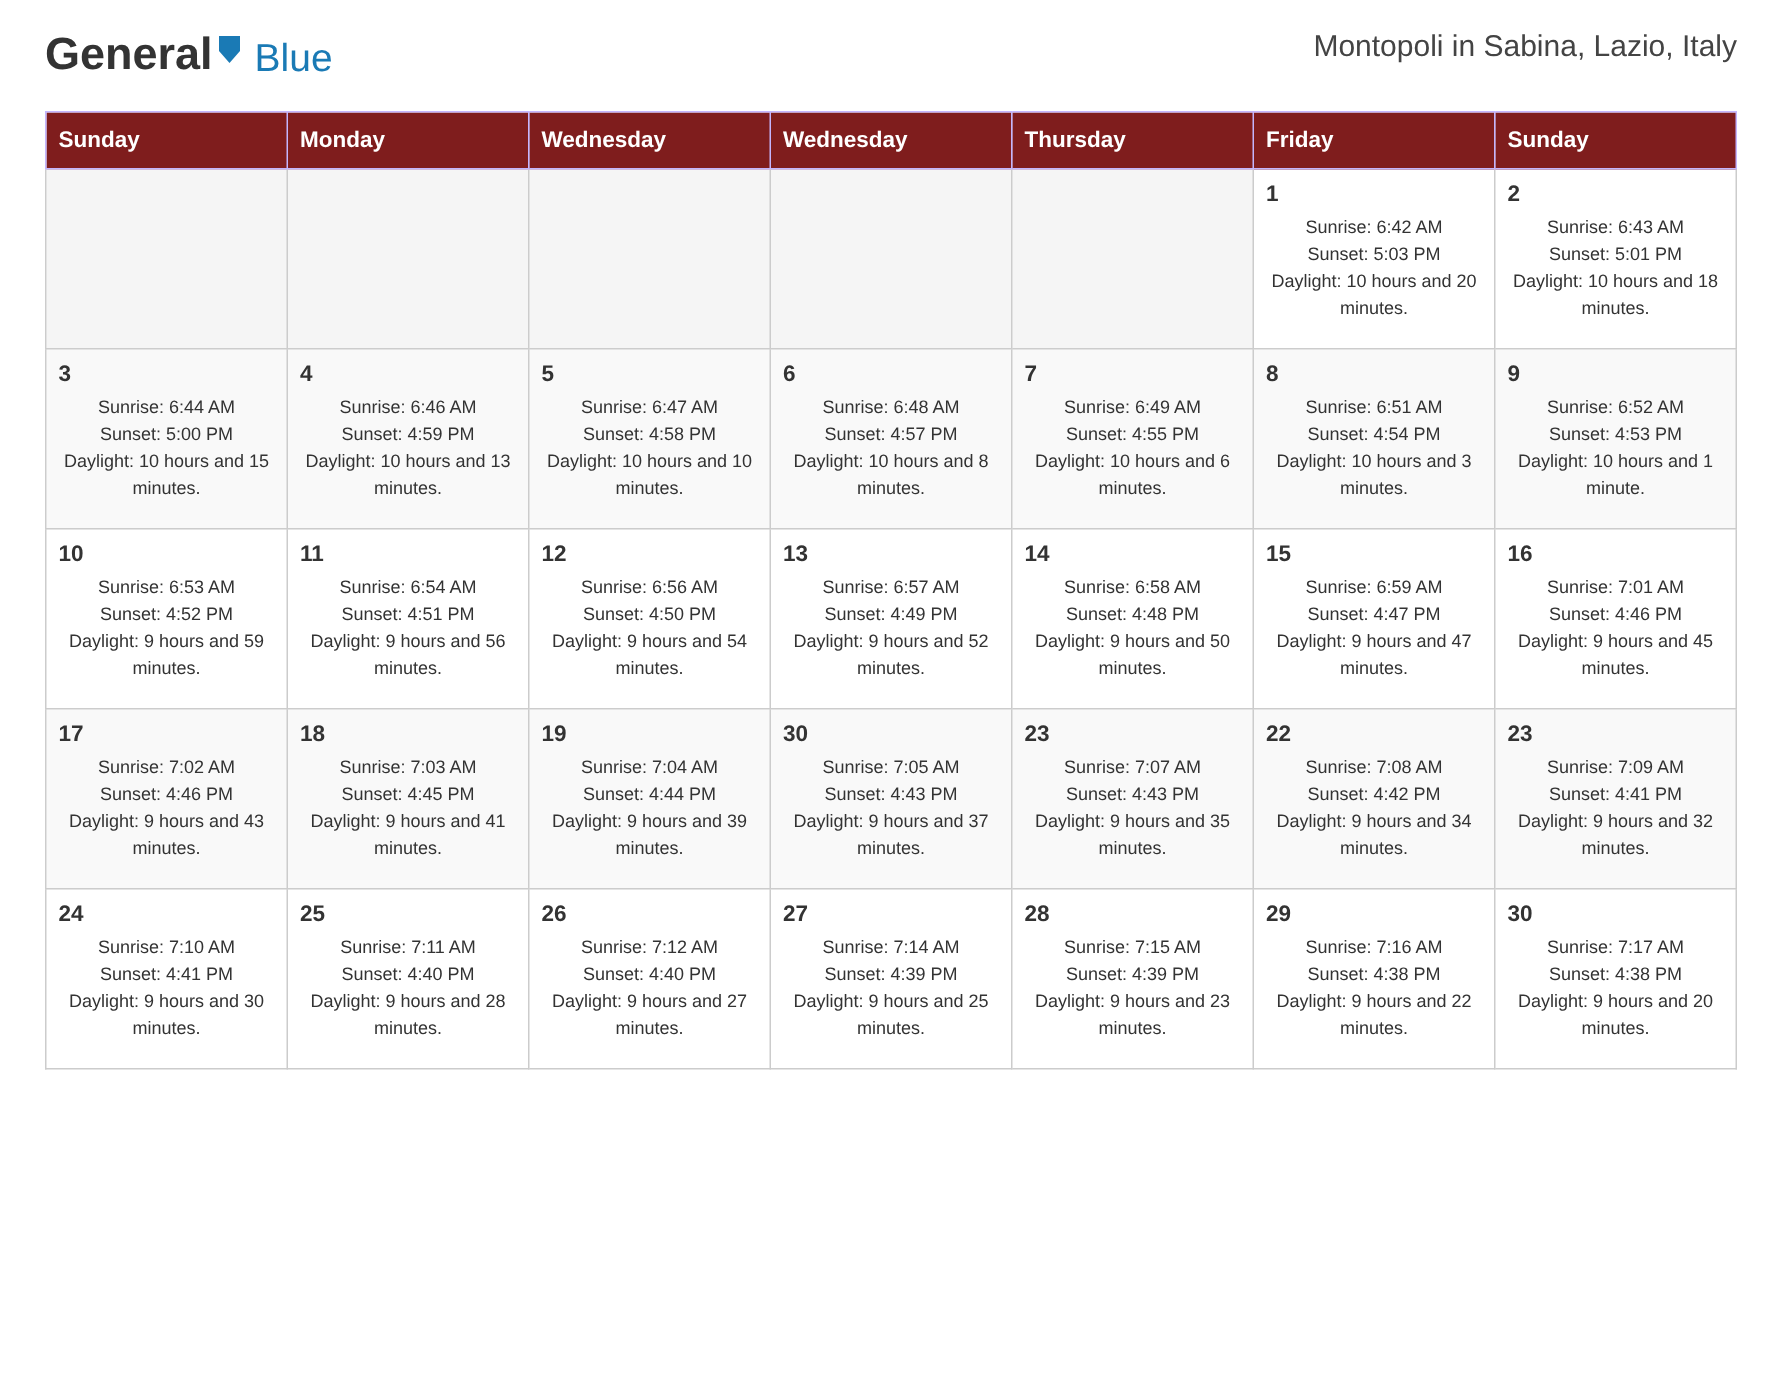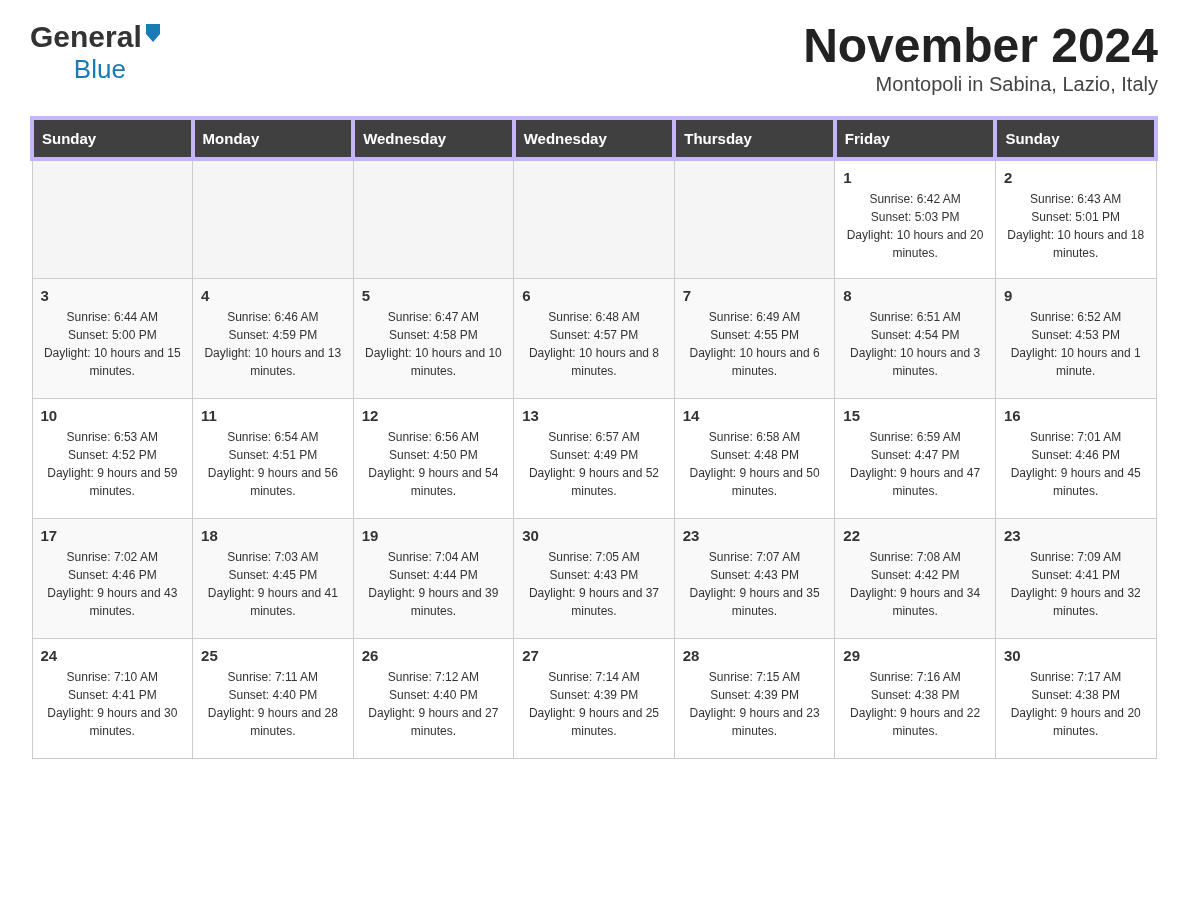--- a/index.html
+++ b/index.html
@@ -11,22 +11,22 @@
       min-height: 918px;
     }
     .header {
       display: flex;
       justify-content: space-between;
       align-items: flex-start;
       margin-bottom: 20px;
     }
     .logo {
       display: flex;
-      flex-direction: column;
-      align-items: center;
+      flex-direction: row;
+      align-items: flex-end;
     }
     .title-block {
       text-align: right;
     }
     .title-block h1 {
       font-size: 48px;
       font-weight: bold;
       color: #222;
       line-height: 1.1;
     }
@@ -34,27 +34,27 @@
       font-size: 20px;
       font-weight: normal;
       color: #444;
     }
     table {
       width: 100%;
       border-collapse: collapse;
       table-layout: fixed;
     }
     thead tr th {
-      background-color: #404040;
+      background-color: #7f1d1d;
       color: #fff;
       font-size: 15px;
       font-weight: bold;
       padding: 10px 8px;
       text-align: left;
-      border: 4px solid #c4b5fd;
+      border: 1px solid #c4b5fd;
     }
     tbody tr td {
       vertical-align: top;
       padding: 8px;
       border: 1px solid #ccc;
       font-size: 12.5px;
       color: #333;
       height: 120px;
     }
     tbody tr td .day-num {
@@ -108,21 +108,20 @@
         <svg width="22" height="22" viewBox="0 0 22 22">
           <polygon points="4,4 18,4 18,14 11,22 4,14" fill="#1a7ab5"></polygon>
         </svg>
       </span>
     </div>
     <div>
       <span class="logo-text-blue">Blue</span>
     </div>
   </div>
   <div class="title-block">
-    <h1>November 2024</h1>
     <h2>Montopoli in Sabina, Lazio, Italy</h2>
   </div>
 </div>
 
 <table>
   <thead>
     <tr>
     <th>Sunday</th>
         <th>Monday</th>
         <th>Wednesday</th>

